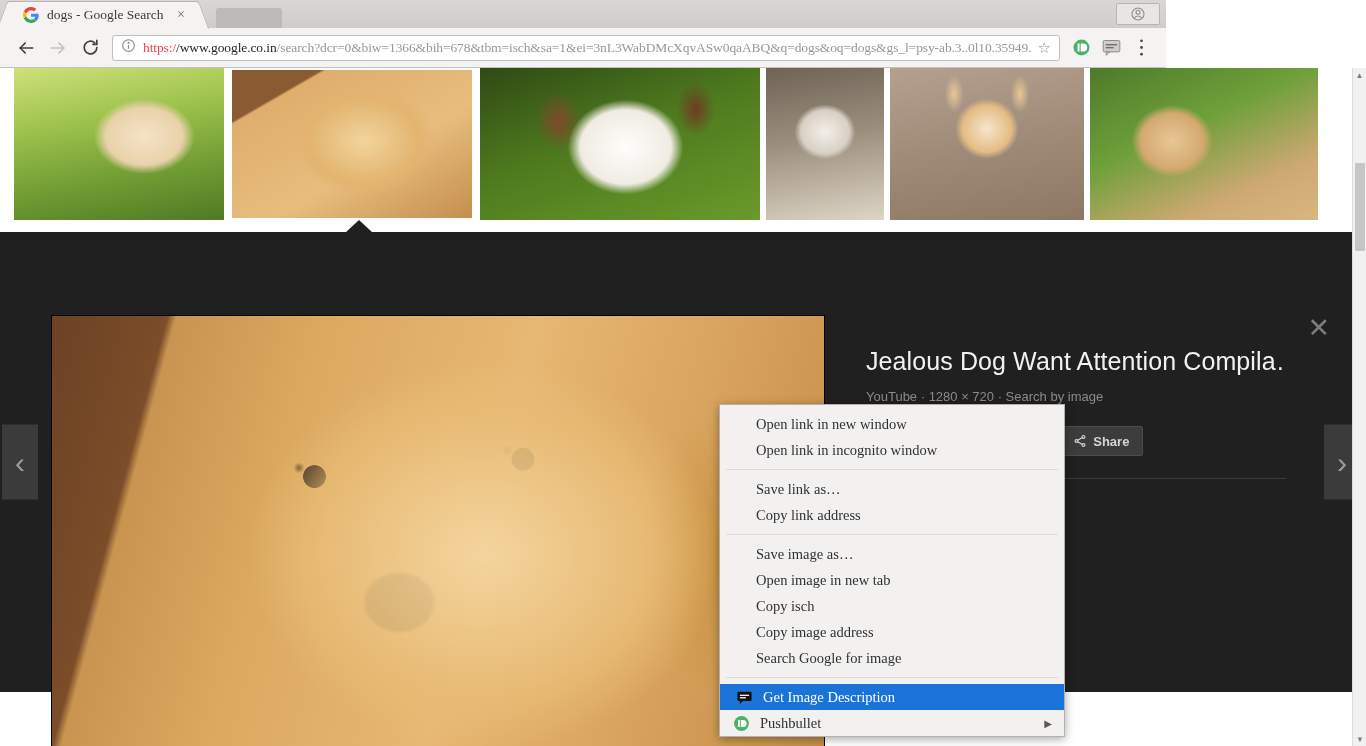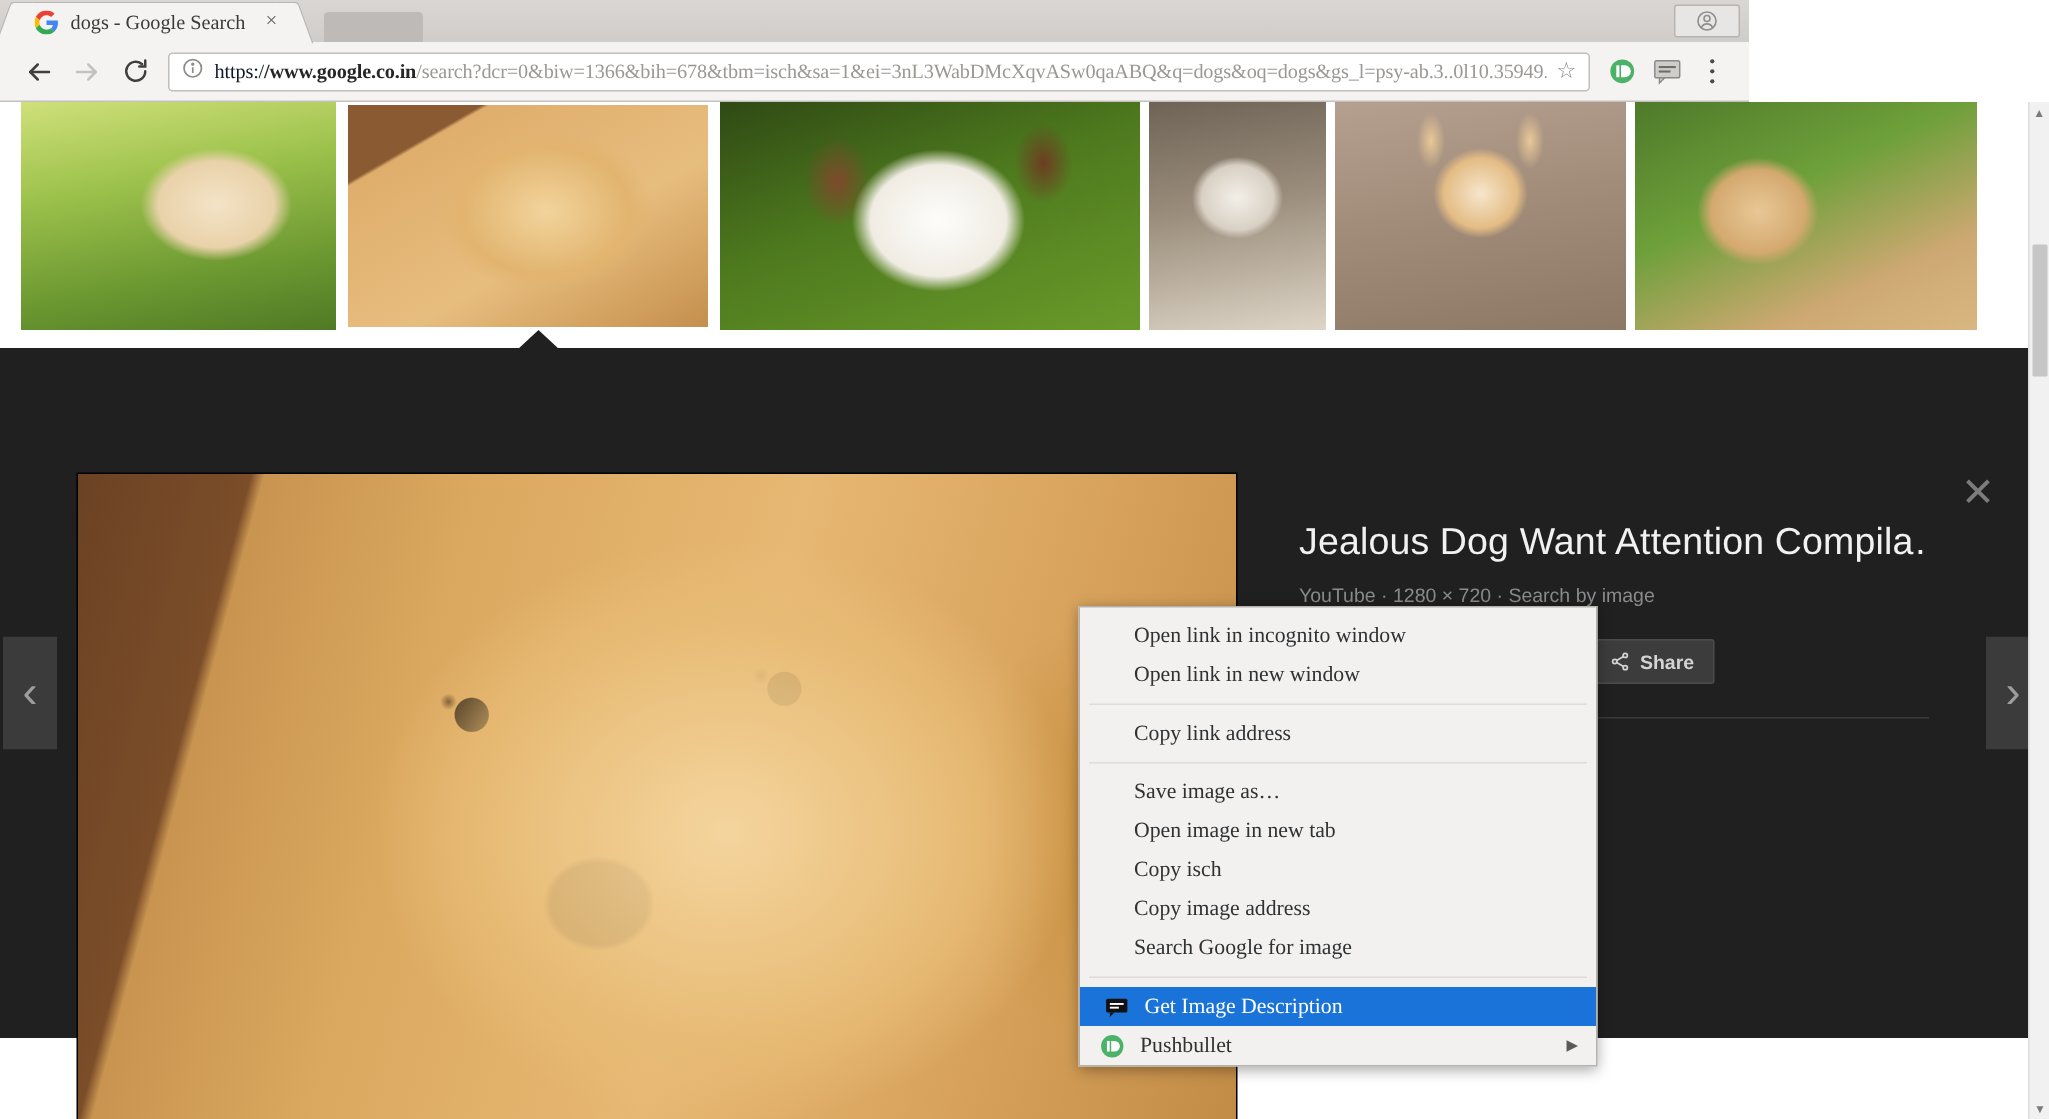--- a/index.html
+++ b/index.html
@@ -75,22 +75,22 @@
   .omnibox {
     flex: 1; height: 26px; margin: 0 6px;
     background: #fff; border: 1px solid #c1bebb; border-radius: 3px;
     display: flex; align-items: center; padding: 0 8px; gap: 7px;
     overflow: hidden;
   }
   .omni-url {
     flex:1; font-size: 13.5px; white-space: nowrap; overflow: hidden;
     color: #9a9895; font-family: "Liberation Serif", serif; letter-spacing: -0.1px;
   }
-  .omni-url b { color: #262626; font-weight: 700; }
-  .omni-url .scheme { color:#0f172a; }
+  .omni-url b { color: #262626; font-weight: 400; }
+  .omni-url .scheme { color:#ef4444; }
   .star { color:#8d8b88; font-size:15px; }
   .tb-icon { width: 30px; height: 30px; display:flex; align-items:center; justify-content:center; }
 
   
   .page { position: relative; width: 1366px; height: 678px; background:#fff; overflow:hidden; }
 
   .strip {
     display: flex; align-items: flex-start; gap: 6px;
     height: 164px; padding-left: 14px; background:#fff;
   }
@@ -408,26 +408,29 @@
   <div class="closex">✕</div>
 
   <div class="scrollbar">
     <div class="sb-arrow">▲</div>
     <div class="sb-thumb"></div>
     <div class="sb-arrow" style="position:absolute;bottom:0;left:0;width:14px;">▼</div>
   </div>
 
   <div class="ctxmenu" id="ctxmenu">
       <div class="ctxitem">
+        <span>Open link in new window</span>
+      </div>
+      <div class="ctxitem">
         <span>Open link in incognito window</span>
       </div>
-      <div class="ctxitem">
-        <span>Open link in new window</span>
-      </div>
       <div class="ctxsep"></div>
+      <div class="ctxitem">
+        <span>Save link as…</span>
+      </div>
       <div class="ctxitem">
         <span>Copy link address</span>
       </div>
       <div class="ctxsep"></div>
       <div class="ctxitem">
         <span>Save image as…</span>
       </div>
       <div class="ctxitem">
         <span>Open image in new tab</span>
       </div>

